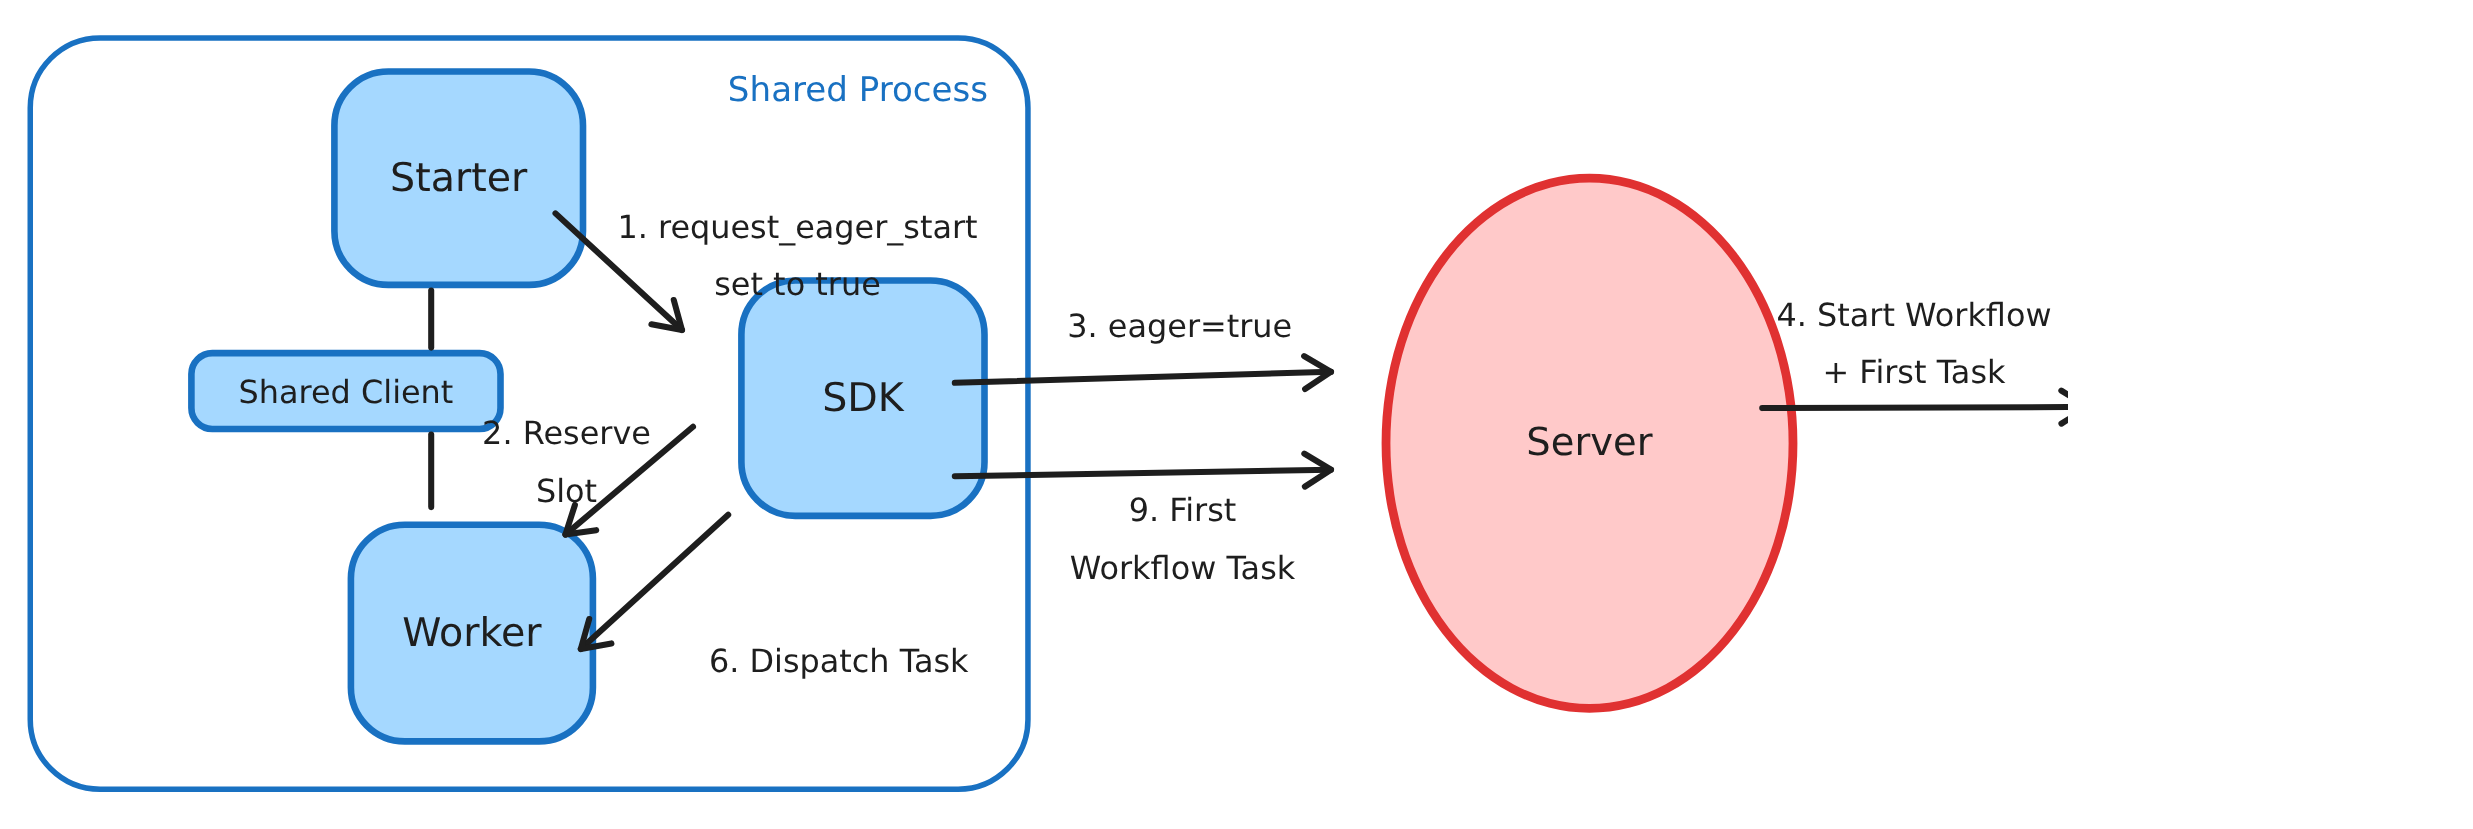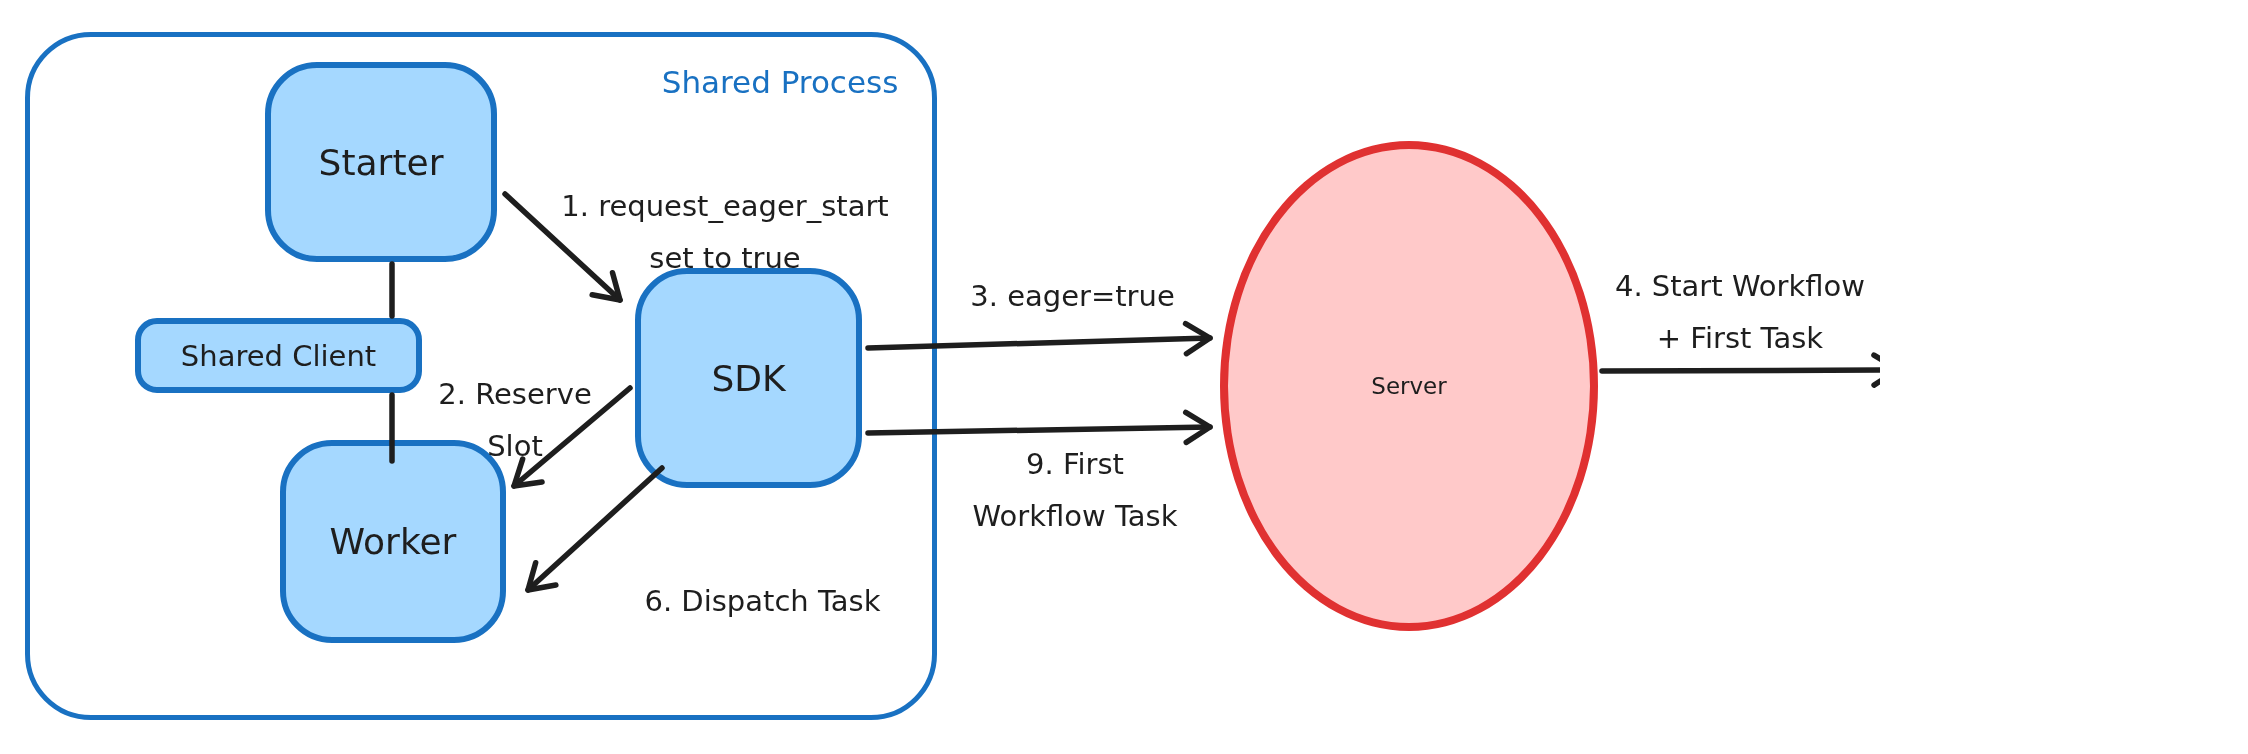--- a/index.html
+++ b/index.html
@@ -23,20 +23,21 @@
   }
   
   .node {
     position: absolute;
     display: flex;
     align-items: center;
     justify-content: center;
     text-align: right;
     font-size: 36px;
     color: var(--ink);
+    margin-left: 36px;
   }
   .container-box {
     position: absolute;
     left: 25px; top: 32px;
     width: 912px; height: 688px;
     border: 5px solid var(--accent-blue);
     border-radius: 66px;
     background: transparent;
   }
   .container-label {
@@ -56,40 +57,40 @@
   }
   .shared-client {
     left: 135px; top: 318px;
     width: 287px; height: 75px;
     background: var(--fill-blue);
     border: 6px solid var(--accent-blue);
     border-radius: 22px;
     font-size: 29px;
   }
   .worker {
-    left: 280px; top: 440px;
+    left: 280px; top: 474px;
     width: 226px; height: 203px;
     background: var(--fill-blue);
     border: 6px solid var(--accent-blue);
     border-radius: 52px;
   }
   .sdk {
-    left: 635px; top: 268px;
+    left: 635px; top: 252px;
     width: 227px; height: 220px;
     background: var(--fill-blue);
     border: 6px solid var(--accent-blue);
     border-radius: 52px;
   }
   .server {
-    left: 1220px; top: 141px;
+    left: 1220px; top: 158px;
     width: 378px; height: 490px;
     background: var(--fill-red);
     border: 8px solid var(--accent-red);
     border-radius: 50%;
-    font-size: 23px;
+    font-size: 35px;
   }
   .db {
     left: 1905px; top: 207px;
     width: 303px; height: 390px;
     background: var(--fill-red);
     border: 7px solid var(--accent-red);
     border-radius: 56px;
     padding-left: 43px;
   }
   

